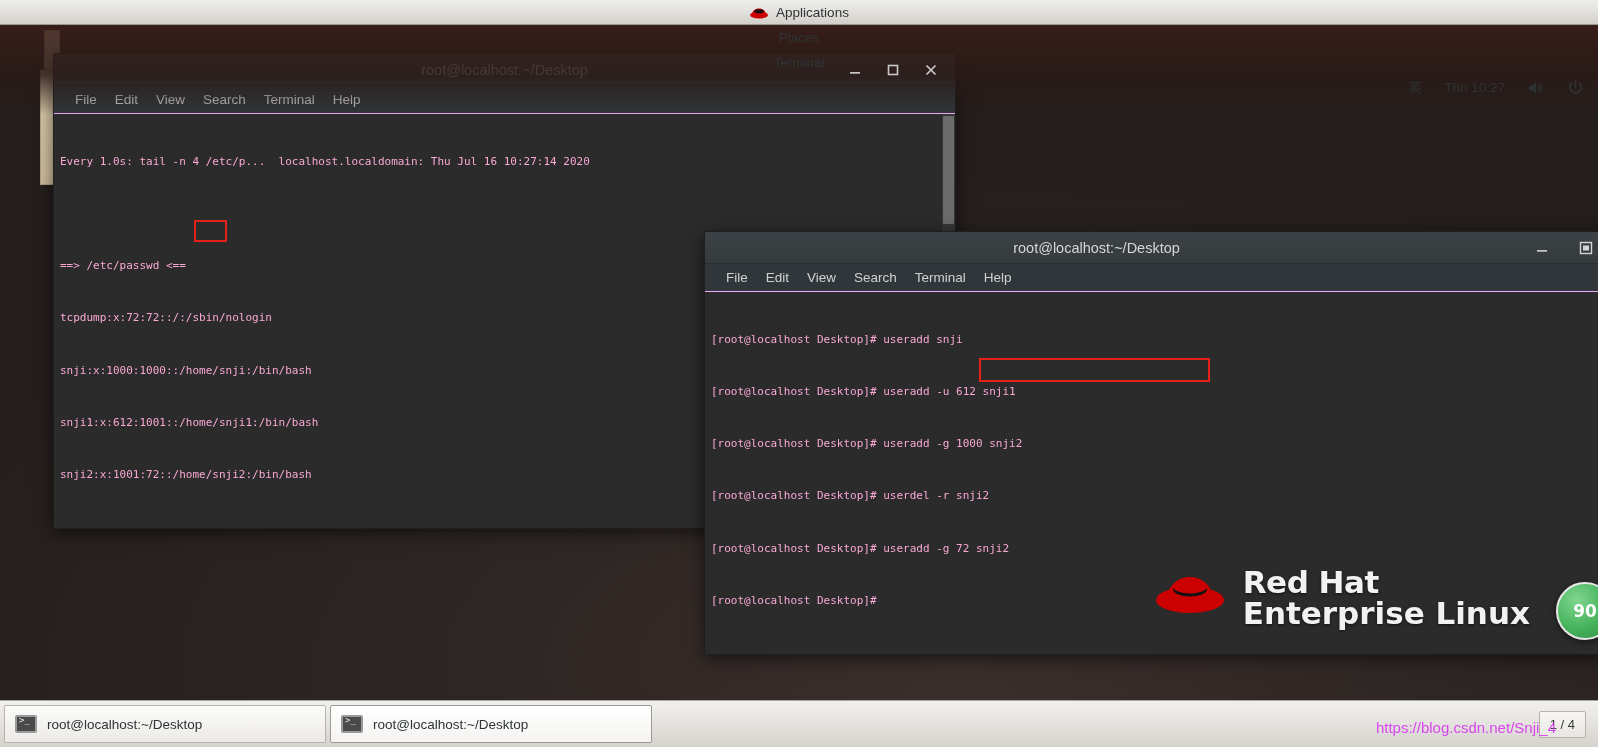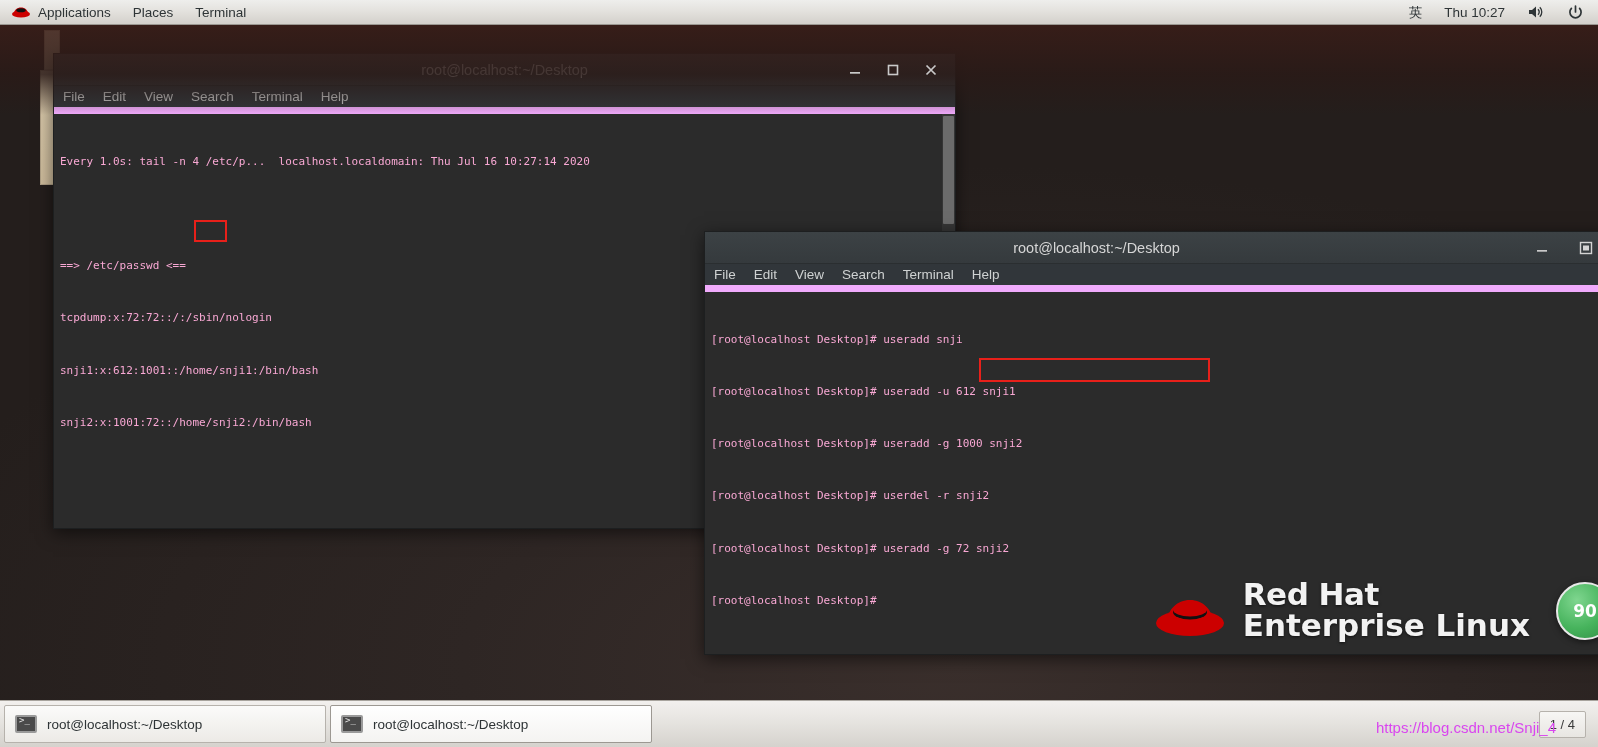--- a/index.html
+++ b/index.html
@@ -30,20 +30,21 @@
   }
 
   
   #top-panel {
     position: absolute; left: 0; top: 0; width: 1598px; height: 25px;
     background: linear-gradient(180deg, #eeeeec 0%, #e3e1dd 48%, #d3d0cb 100%);
     border-bottom: 1px solid #9a9791;
     display: flex; align-items: center;
     font-size: 13.5px; color: #2e3436;
     z-index: 60;
+    flex-direction: column;
   }
   .panel-item {
     padding: 0 11px; height: 25px; line-height: 25px;
     display: flex; align-items: center; gap: 7px;
     white-space: nowrap;
   }
   #panel-right { margin-left: auto; display: flex; align-items: center; }
   .redhat-mini { display: block; }
 
   
@@ -68,22 +69,22 @@
   }
   .win-btns { margin-left: auto; display: flex; align-items: center; gap: 22px;
               padding-right: 16px; z-index: 2; }
   .win-btn { width: 16px; height: 16px; position: relative; cursor: pointer; }
   .win-btn svg { display: block; }
 
   .menubar {
     height: 28px; min-height: 28px;
     background: #31363a;
     display: flex; align-items: center;
-    padding-left: 0;
-    border-bottom: 7px solid #f0abfc;
+    padding-left: 12px;
+    border-bottom: 1px solid #f0abfc;
   }
   .menu-item {
     font-size: 13.5px; color: #cfd2d2;
     padding: 3px 9px; cursor: pointer; white-space: nowrap;
   }
 
   .term-body {
     flex: 1;
     background: #2b2b2b;
     position: relative;
@@ -120,22 +121,22 @@
 
   
   .bg-sliver {
     position: absolute;
     background: linear-gradient(180deg, #d8c9ac 0%, #cdbb9b 100%);
     border: 1px solid #b0a086;
   }
 
   
   #branding {
-    position: absolute; right: 68px; bottom: 58px;
-    display: flex; align-items: flex-end; gap: 16px;
+    position: absolute; right: 68px; bottom: 70px;
+    display: flex; align-items: flex-start; gap: 16px;
     z-index: 3;
   }
   #branding .rh-text {
     color: #f2f2f2;
     font-family: "DejaVu Sans", sans-serif;
     font-weight: bold;
     line-height: 1.02;
     text-shadow: 0 1px 3px rgba(0,0,0,.6);
   }
   #branding .rh-line1 { font-size: 31px; letter-spacing: -0.5px; }
@@ -258,20 +259,21 @@
         <div class="menu-item">View</div>
         <div class="menu-item">Search</div>
         <div class="menu-item">Terminal</div>
         <div class="menu-item">Help</div>
       </div>
       <div class="term-body">
         <div class="term-line">Every 1.0s: tail -n 4 /etc/p...  localhost.localdomain: Thu Jul 16 10:27:14 2020</div>
         <div class="term-line"></div>
         <div class="term-line">==&gt; /etc/passwd &lt;==</div>
         <div class="term-line">tcpdump:x:72:72::/:/sbin/nologin</div>
+        <div class="term-line">snji:x:1000:1000::/home/snji:/bin/bash</div>
         <div class="term-line">snji1:x:612:1001::/home/snji1:/bin/bash</div>
         <div class="term-line">snji2:x:1001:72::/home/snji2:/bin/bash</div>
         <div class="term-line"></div>
         
         
         
         
         
         
         

